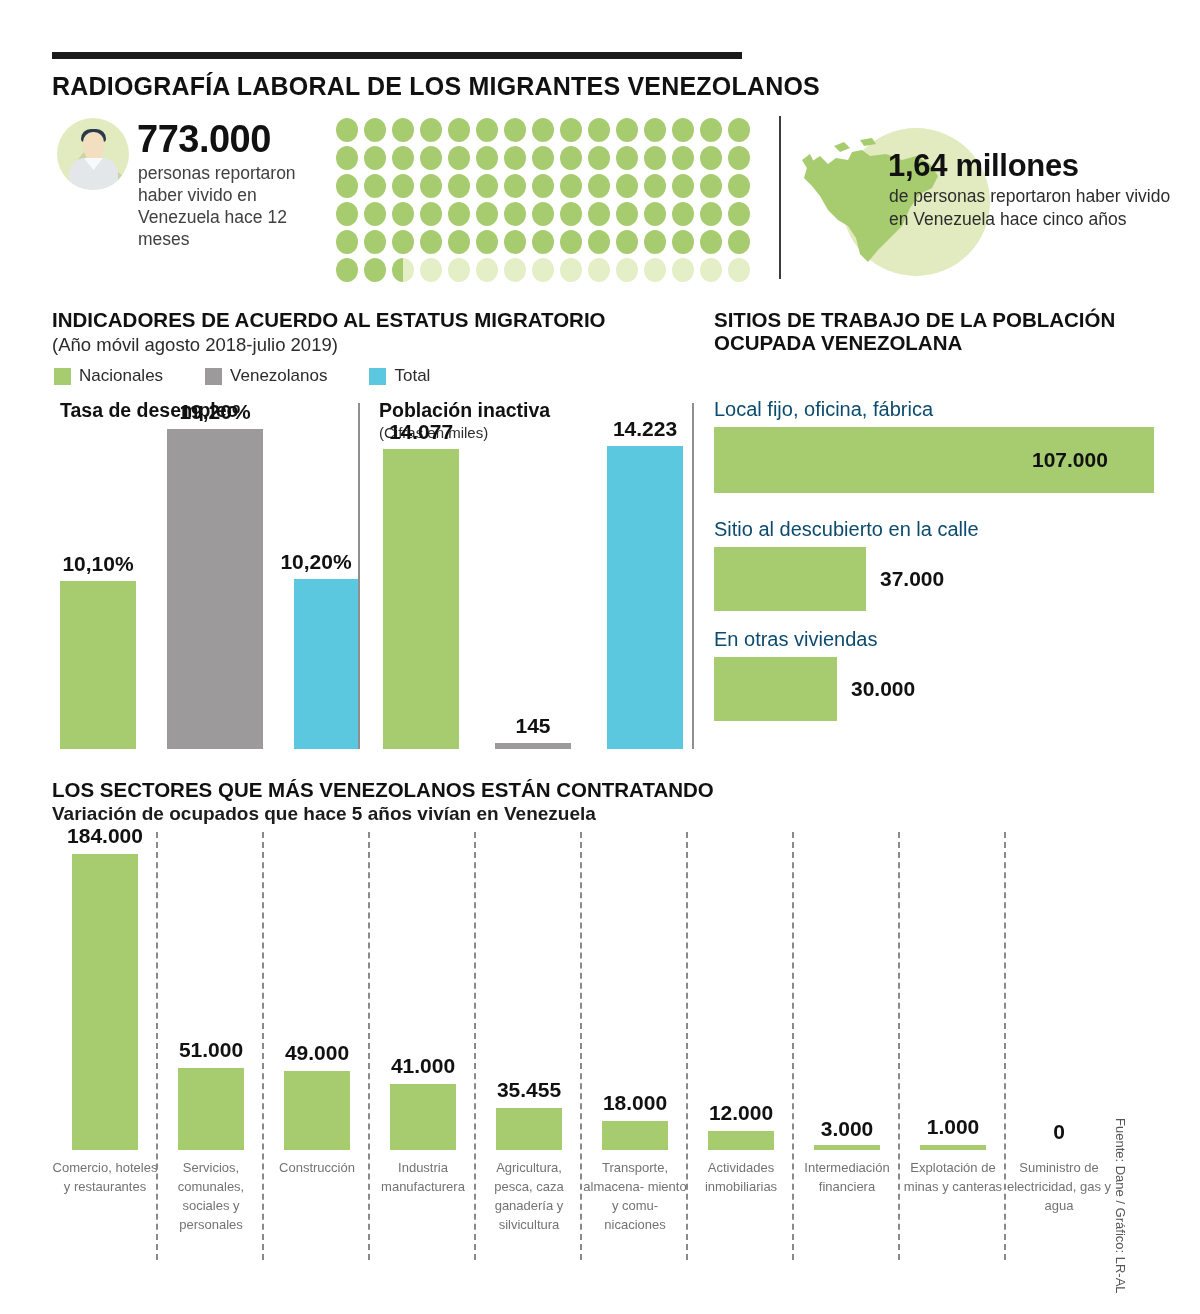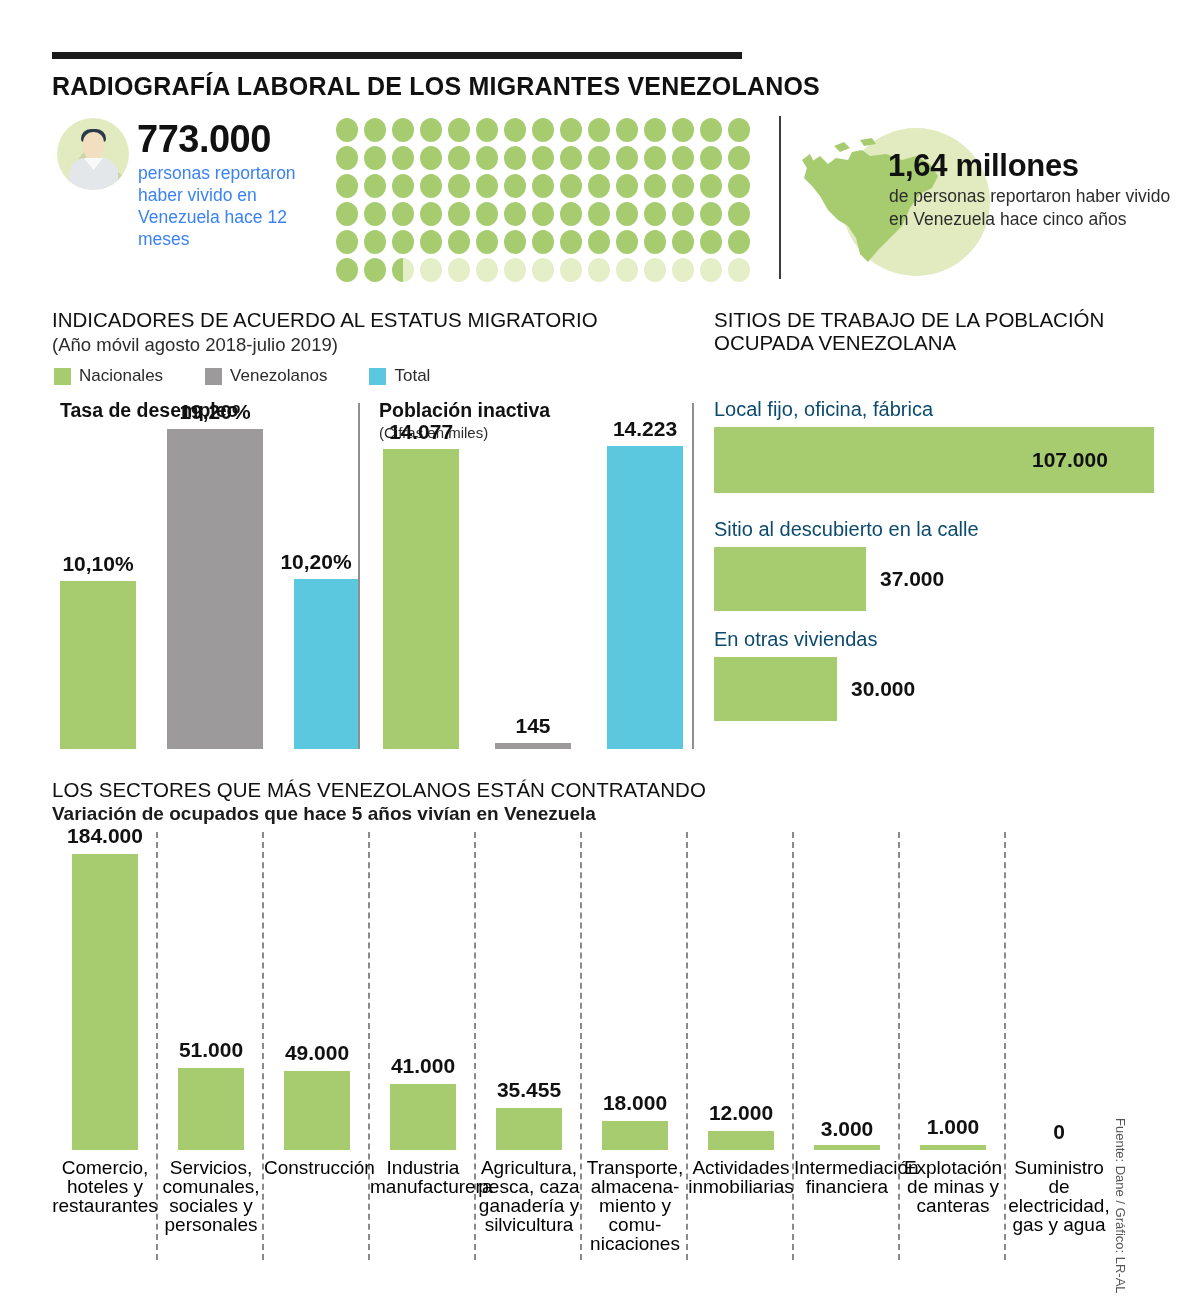--- a/index.html
+++ b/index.html
@@ -54,21 +54,21 @@
     position:absolute; left:27px; top:40px; width:19px; height:12px;
     background:#f7f9fa; clip-path: polygon(50% 100%, 0 0, 100% 0);
   }
 
   .big-num {
     position: absolute; left: 137px; top: 8px;
     font-size: 38px; font-weight: 700; color: #111; letter-spacing: -.5px;
   }
   .hero-sub {
     position: absolute; left: 138px; top: 52px; width: 205px;
-    font-size: 17.5px; line-height: 22px; color: #3b82f6; font-weight: 400;
+    font-size: 17.5px; line-height: 22px; color: #404040; font-weight: 400;
   }
 
   
   .dotgrid {
     position: absolute; left: 336px; top: 8px;
     display: grid; grid-template-columns: repeat(15, 28px);
     grid-auto-rows: 28px; gap: 0;
   }
   .dot { width: 22px; height: 24px; border-radius: 50%; background: #a7cc6f; }
   .dot.light { background: #e4eec7; }
@@ -91,21 +91,21 @@
     position: absolute; left: 888px; top: 38px;
     font-size: 31px; font-weight: 700; color: #111; letter-spacing: -.3px;
   }
   .hero-sub2 {
     position: absolute; left: 889px; top: 75px; width: 290px;
     font-size: 17.5px; line-height: 22.5px; color: #2c2c2c;
   }
 
   
   .sec-title {
-    font-size: 20.5px; font-weight: 400; color: #111; line-height: 24px;
+    font-size: 20.5px; font-weight: 700; color: #111; line-height: 24px;
   }
   .sec-sub { font-size: 18.5px; font-weight: 400; color: #2b2b2b; line-height: 24px; }
 
   #mid-left-title { position: absolute; left: 52px; top: 308px; }
   #mid-left-sub   { position: absolute; left: 52px; top: 333px; }
 
   .legend { position: absolute; left: 54px; top: 366px; display: flex; align-items: center; }
   .legend .item { display: flex; align-items: center; margin-right: 42px; }
   .legend .sw { width: 17px; height: 17px; margin-right: 8px; }
   .legend .lb { font-size: 17px; color: #2b2b2b; }
@@ -163,21 +163,21 @@
   .bbar {
     position: absolute; bottom: 0; left: 50%; transform: translateX(-50%);
     width: 66px; background: #a7cc6f;
   }
   .bval {
     position: absolute; left: 50%; transform: translateX(-50%);
     font-size: 21px; font-weight: 700; color: #111; white-space: nowrap;
   }
   .bcat {
     position: absolute; top: 318px; left: 0; width: 106px;
-    text-align: center; font-size: 19px; line-height: 19px; color: #000000;
+    text-align: center; font-size: 13px; line-height: 19px; color: #737373;
   }
 
   .source {
     position: absolute; left: 1128px; top: 1118px;
     font-size: 13px; color: #555;
     transform-origin: left top; transform: rotate(90deg);
     white-space: nowrap;
   }
 </style>
 </head>

